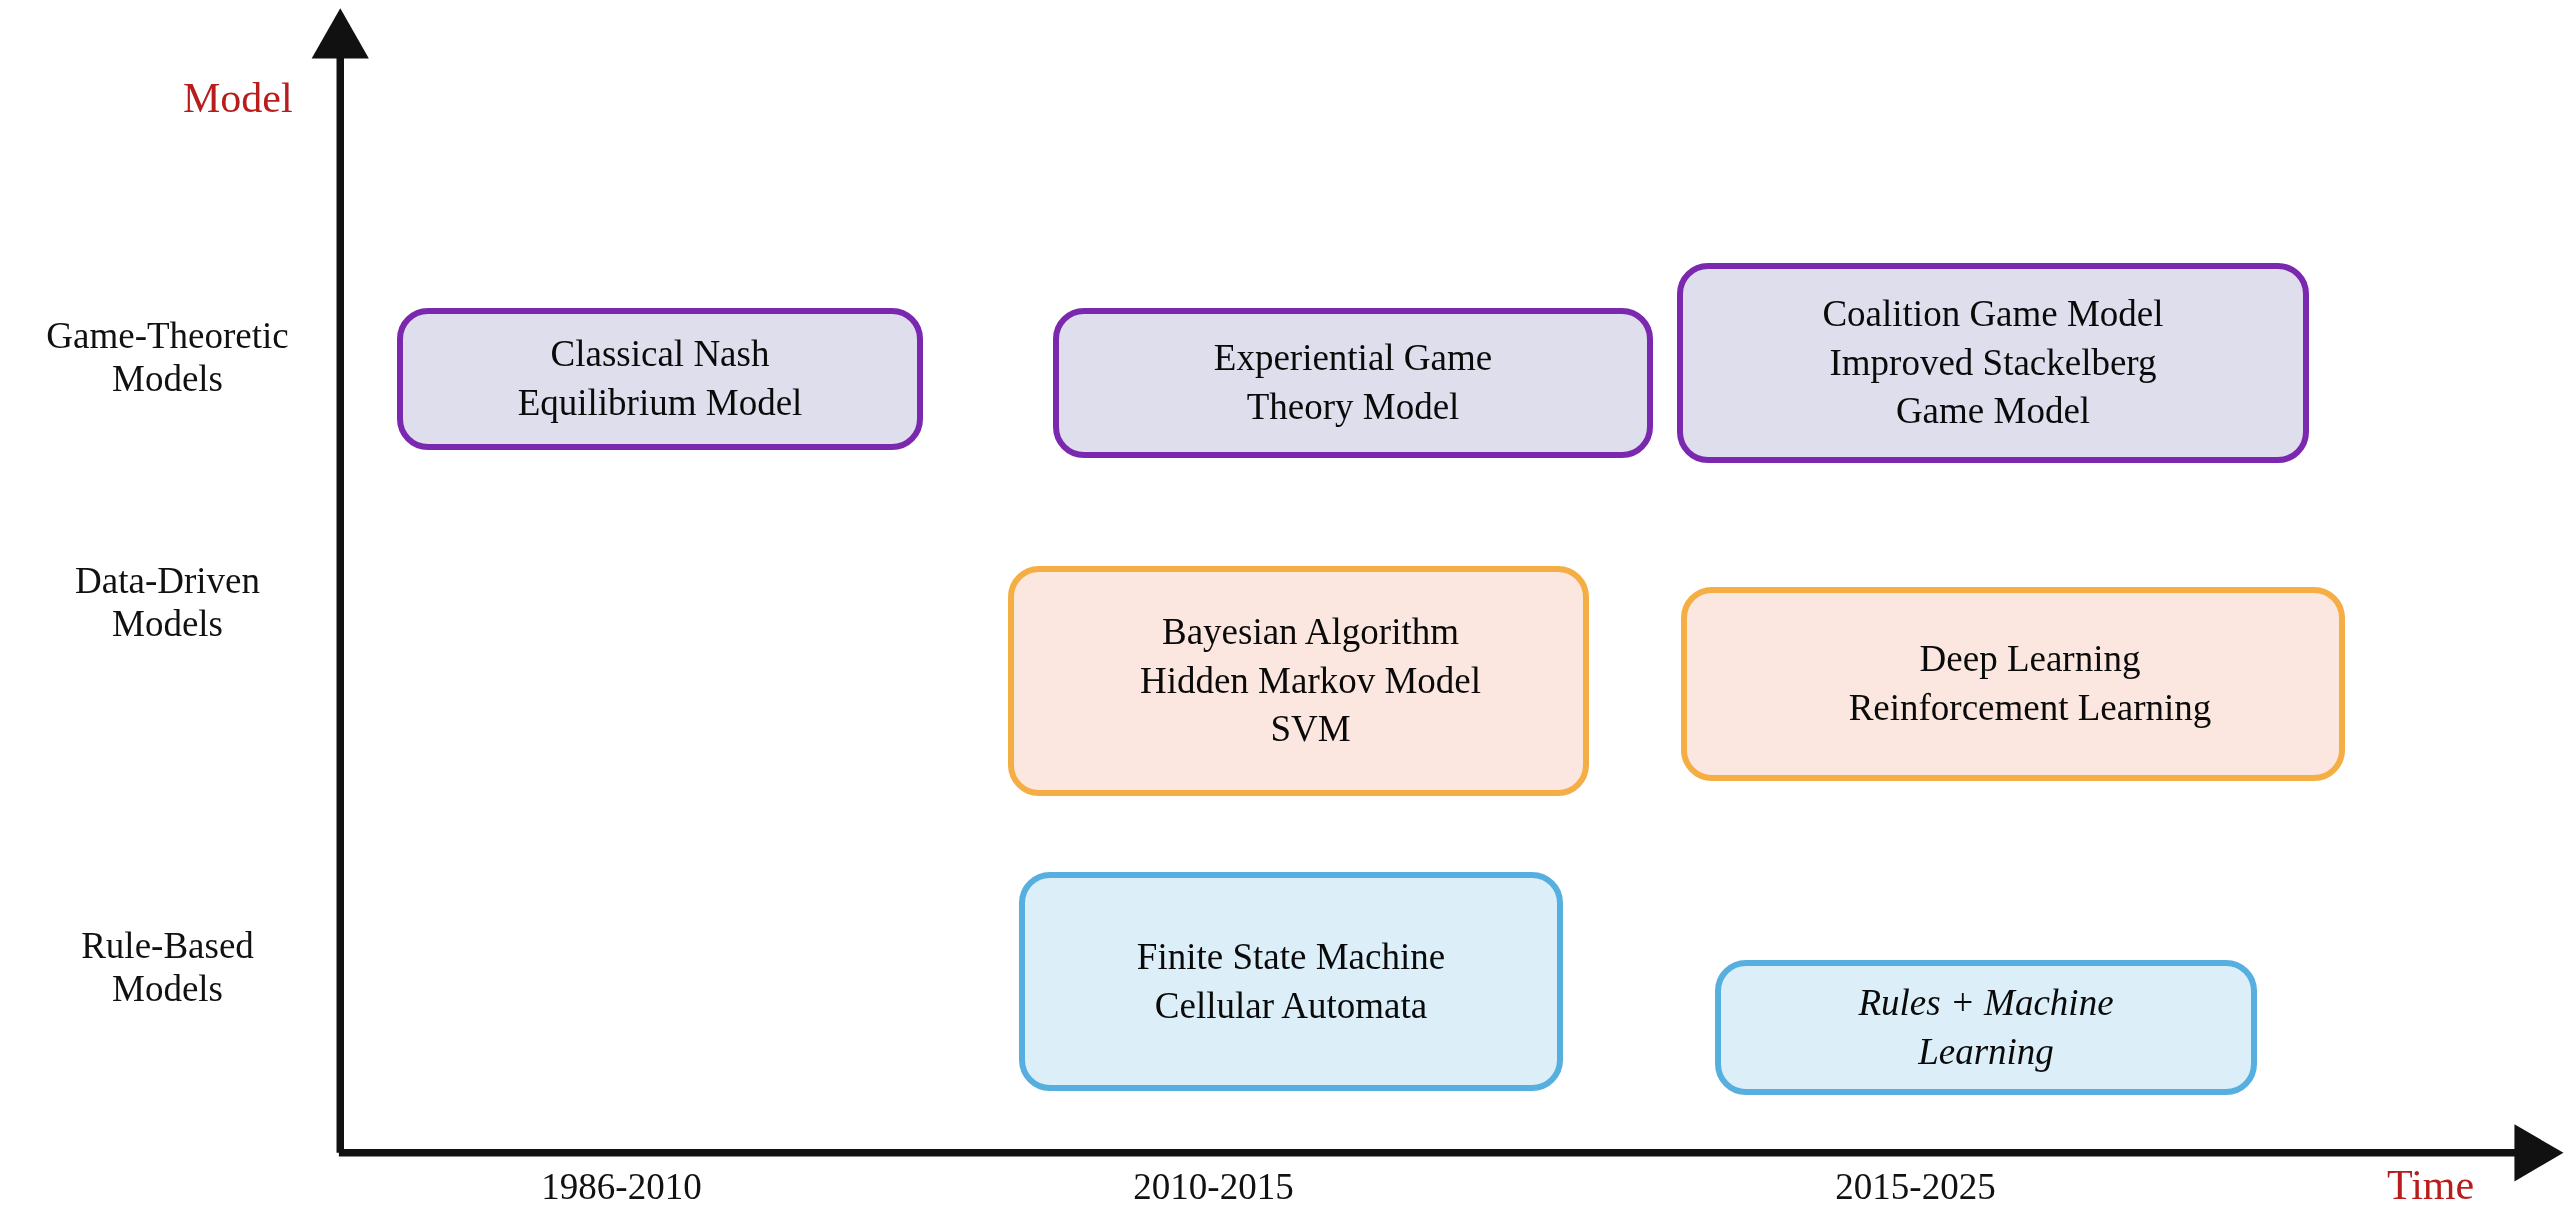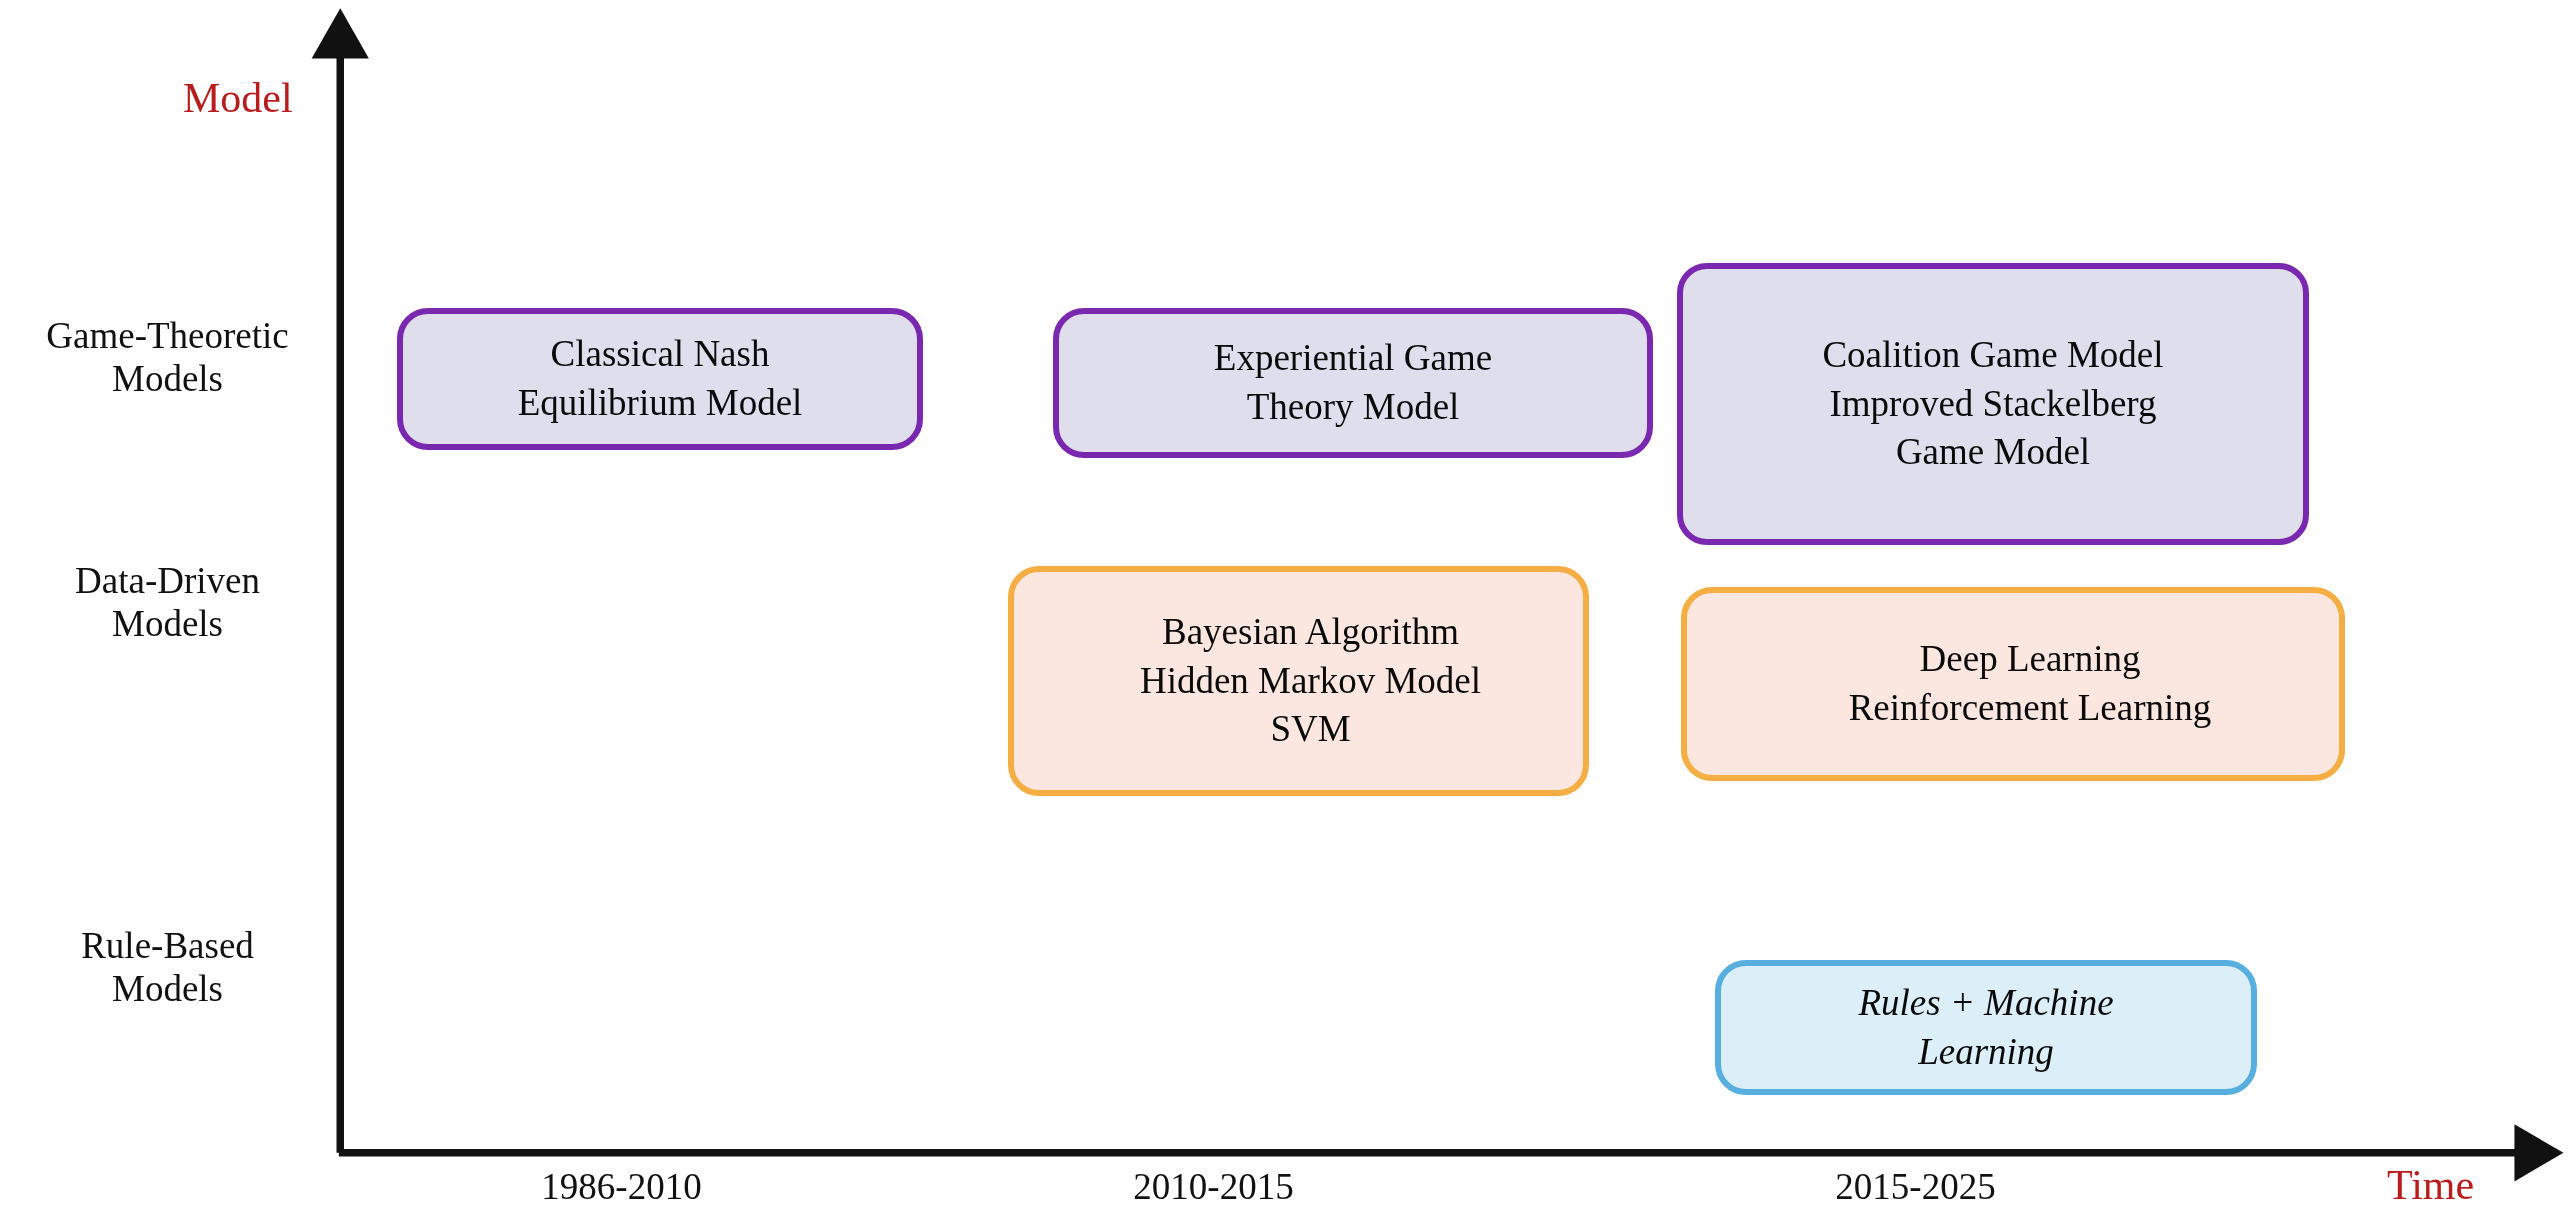--- a/index.html
+++ b/index.html
@@ -90,21 +90,21 @@
   
   .box.tone-purple { border-color: #7A28B0; background: #DEDEEC; }
   
   .box.tone-orange { border-color: #F4AE43; background: #FBE7E0; }
   
   .box.tone-blue   { border-color: #56AFDE; background: #DCEFF9; }
 
   
   #box-gt-1  { left: 397px;  top: 308px;  width: 526px;  height: 142px; }
   #box-gt-2  { left: 1007px; top: 308px;  width: 600px;  height: 150px; margin-left: 46px; }
-  #box-gt-3  { left: 1677px; top: 263px;  width: 632px;  height: 282px; border-radius: 30px; }
+  #box-gt-3  { left: 1677px; top: 263px;  width: 632px;  height: 200px; }
 
   #box-dd-2  { left: 1008px; top: 566px;  width: 581px;  height: 230px; padding-left: 24px; }
   #box-dd-3  { left: 1681px; top: 587px;  width: 664px;  height: 194px; padding-left: 34px; }
 
   #box-rb-1  { left: 397px;  top: 879px; width: 526px;  height: 240px; }
   #box-rb-2  { left: 1019px; top: 872px; width: 544px;  height: 219px; }
   #box-rb-3  { left: 1715px; top: 960px; width: 542px;  height: 135px; font-style: italic; }
 </style>
 </head>
 <body>
@@ -143,18 +143,21 @@
     <span class="box-text">Coalition Game Model<br>Improved Stackelberg<br>Game Model</span>
   </div>
 
   <div class="box tone-orange" id="box-dd-2">
     <span class="box-text">Bayesian Algorithm<br>Hidden Markov Model<br>SVM</span>
   </div>
   <div class="box tone-orange" id="box-dd-3">
     <span class="box-text">Deep Learning<br>Reinforcement Learning</span>
   </div>
 
+  <div class="box tone-blue" id="box-rb-2">
+    <span class="box-text">Finite State Machine<br>Cellular Automata</span>
+  </div>
   <div class="box tone-blue" id="box-rb-3">
     <span class="box-text">Rules + Machine<br>Learning</span>
   </div>
 
 </div>
 
 
 </body></html>

